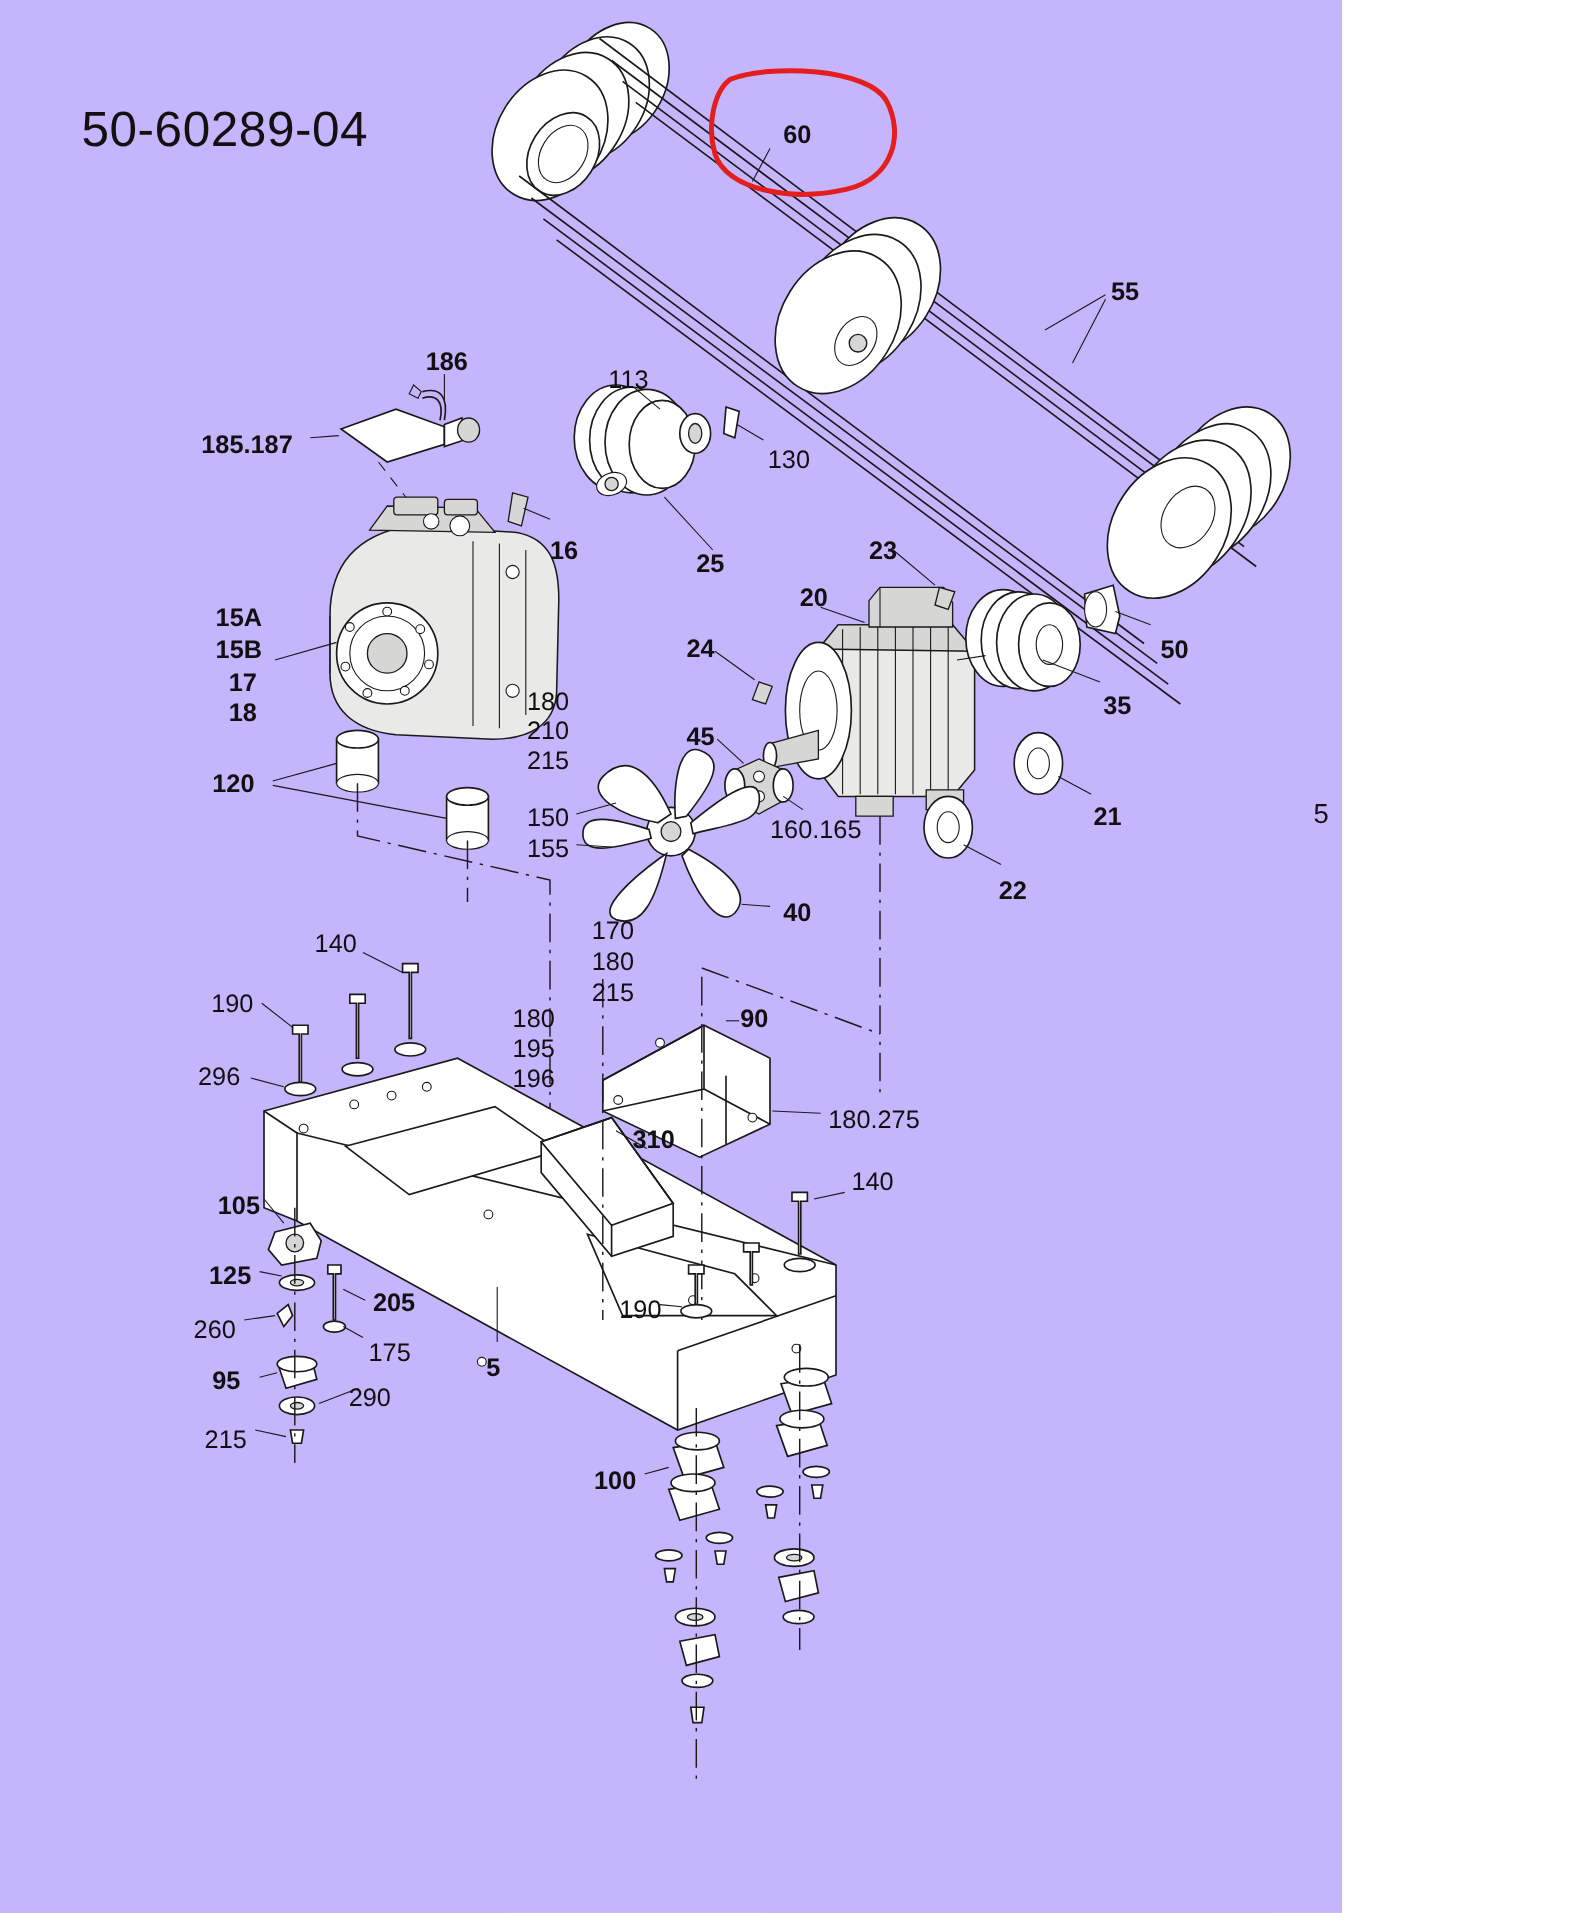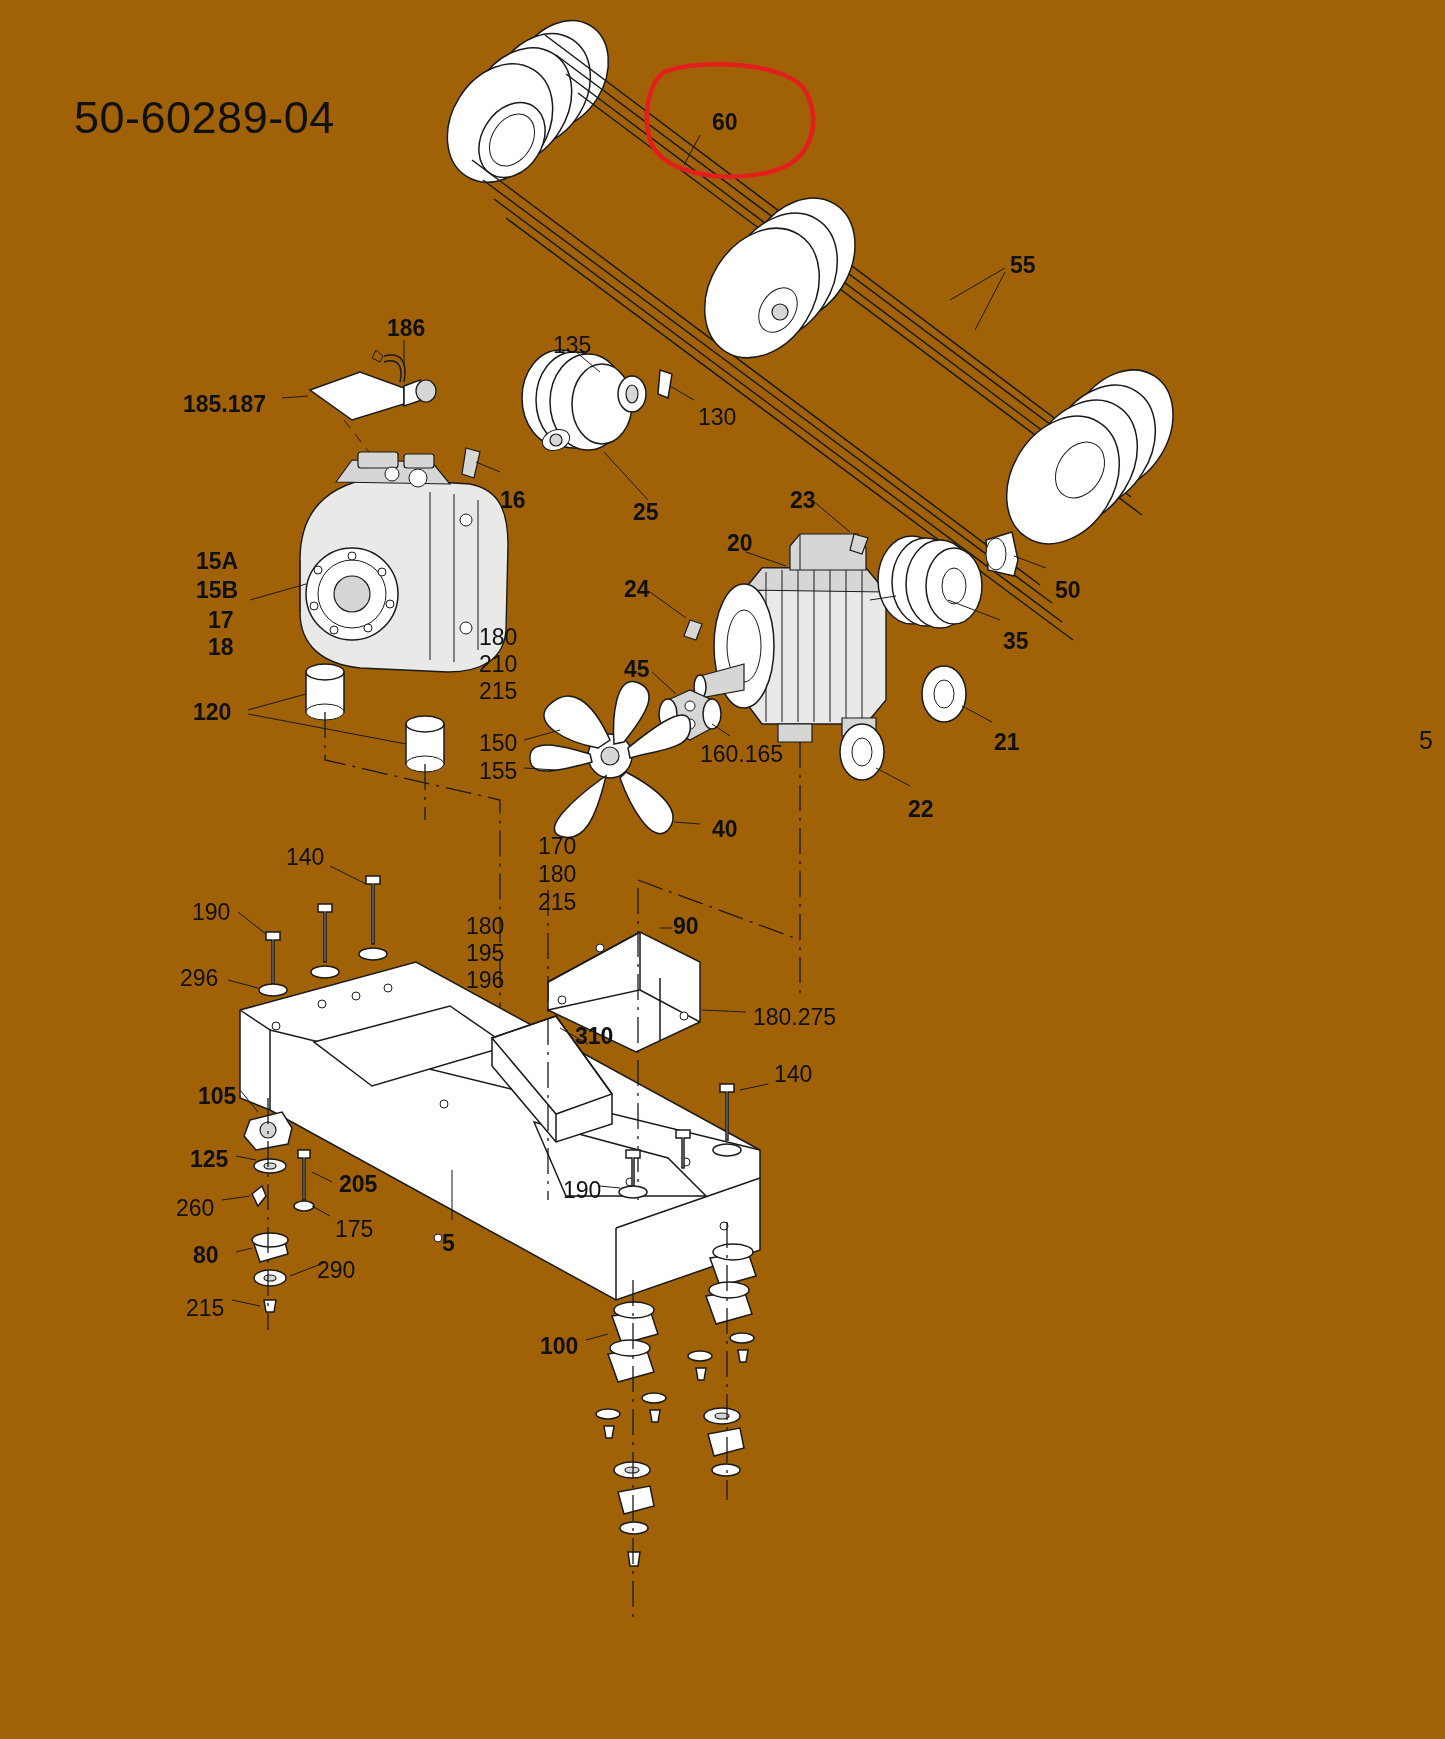--- a/index.html
+++ b/index.html
@@ -2,23 +2,23 @@
 <html><head>
 <meta charset="utf-8">
 <style>
   html, body {
     margin: 0;
     padding: 0;
     background: #ffffff;
   }
   #page {
     position: relative;
-    width: 1445px;
+    width: 1220px;
     height: 1739px;
-    background: #a16207;
+    background: #c4b5fd;
     overflow: hidden;
     font-family: "Liberation Sans", sans-serif;
     color: #111111;
   }
   
   .lbl {
     position: absolute;
     font-family: "Liberation Sans", sans-serif;
     font-size: 23px;
     line-height: 1.05;
@@ -406,21 +406,21 @@
 
   </svg>
 
   <div class="title">50-60289-04</div>
   <div class="pagenum">5</div>
 
   <div id="callout-layer">
       <div class="lbl bold" style="left: 712px; top: 110px;">60</div>
       <div class="lbl bold" style="left: 1010px; top: 253px;">55</div>
       <div class="lbl bold" style="left: 387px; top: 316px;">186</div>
-      <div class="lbl" style="left: 553px; top: 333px;">135</div>
+      <div class="lbl" style="left: 553px; top: 333px;">113</div>
       <div class="lbl bold" style="left: 183px; top: 392px;">185.187</div>
       <div class="lbl" style="left: 698px; top: 405px;">130</div>
       <div class="lbl bold" style="left: 500px; top: 488px;">16</div>
       <div class="lbl bold" style="left: 633px; top: 500px;">25</div>
       <div class="lbl bold" style="left: 790px; top: 488px;">23</div>
       <div class="lbl bold" style="left: 727px; top: 531px;">20</div>
       <div class="lbl bold" style="left: 196px; top: 549px;">15A</div>
       <div class="lbl bold" style="left: 196px; top: 578px;">15B</div>
       <div class="lbl bold" style="left: 208px; top: 608px;">17</div>
       <div class="lbl bold" style="left: 208px; top: 635px;">18</div>
@@ -451,19 +451,19 @@
       <div class="lbl" style="left: 753px; top: 1005px;">180.275</div>
       <div class="lbl bold" style="left: 555px; top: 1024px; margin-left: 20px;">310</div>
       <div class="lbl" style="left: 774px; top: 1062px;">140</div>
       <div class="lbl bold" style="left: 198px; top: 1084px;">105</div>
       <div class="lbl bold" style="left: 190px; top: 1147px;">125</div>
       <div class="lbl" style="left: 563px; top: 1178px;">190</div>
       <div class="lbl bold" style="left: 339px; top: 1172px;">205</div>
       <div class="lbl" style="left: 176px; top: 1196px;">260</div>
       <div class="lbl" style="left: 335px; top: 1217px;">175</div>
       <div class="lbl bold" style="left: 442px; top: 1231px;">5</div>
-      <div class="lbl bold" style="left: 193px; top: 1243px;">80</div>
+      <div class="lbl bold" style="left: 193px; top: 1243px;">95</div>
       <div class="lbl" style="left: 317px; top: 1258px;">290</div>
       <div class="lbl" style="left: 186px; top: 1296px;">215</div>
       <div class="lbl bold" style="left: 540px; top: 1334px;">100</div>
     </div>
 
 </div>
 
 </body></html>

